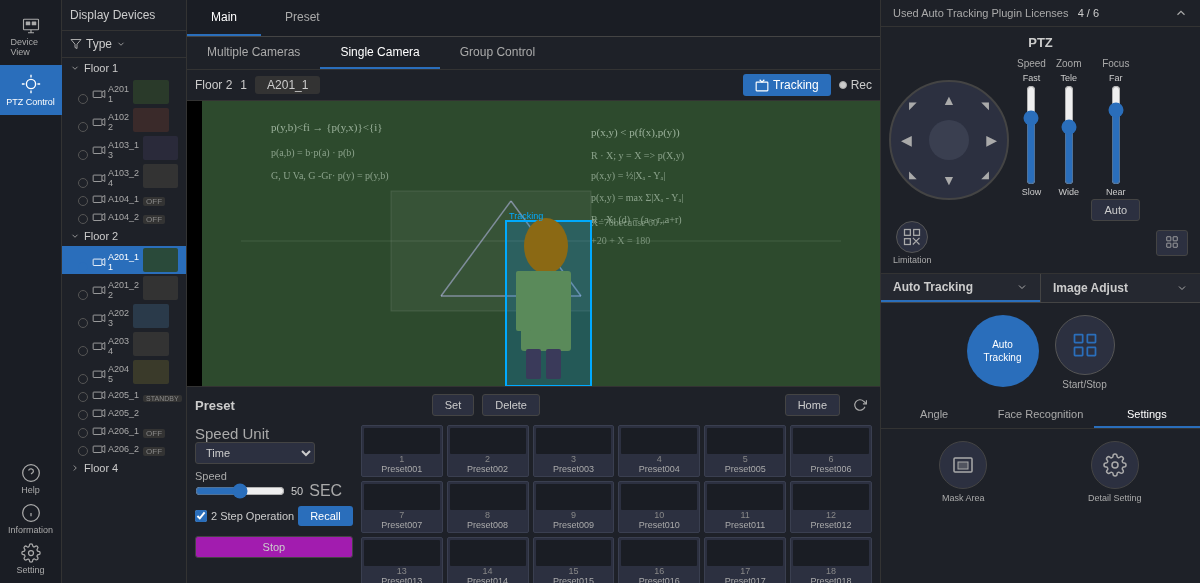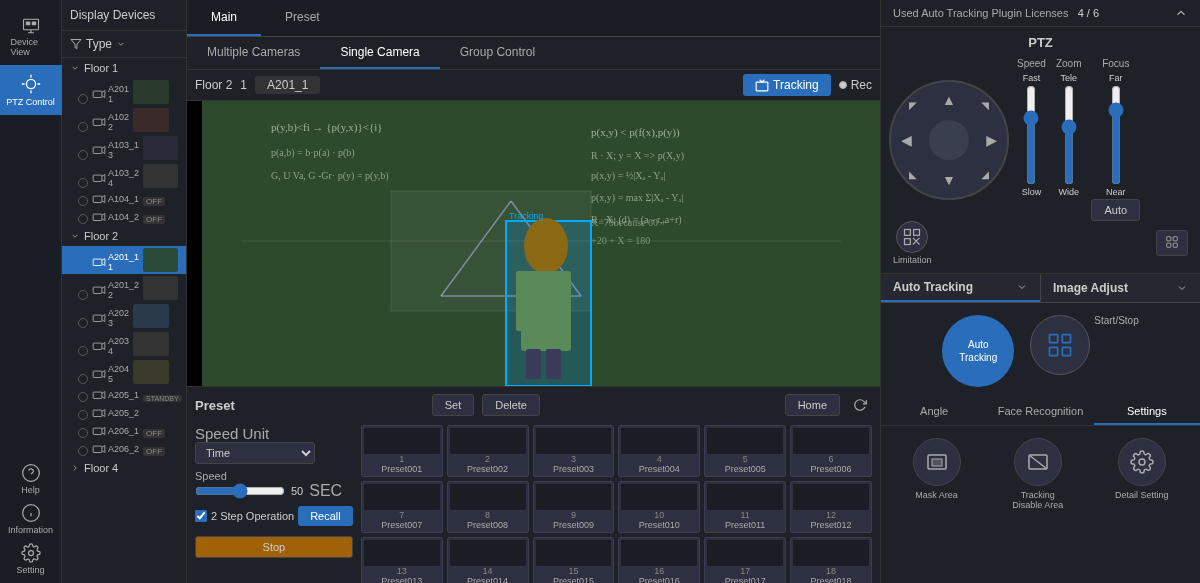--- a/index.html
+++ b/index.html
@@ -64,21 +64,21 @@
     .speed-unit-label { color: #aaa; font-size: 15px; }
     .speed-unit-select { background: #2c3040; border: 1px solid #444; color: #ccc; padding: 3px 6px; border-radius: 3px; font-size: 11px; width: 120px; cursor: pointer; }
     .speed-label { color: #aaa; font-size: 11px; }
     .speed-slider-container { display: flex; align-items: center; gap: 6px; }
     .speed-slider { width: 90px; accent-color: #2a6ebb; }
     .speed-value { color: #ccc; font-size: 11px; }
     .speed-unit-suffix { color: #aaa; font-size: 16px; }
     .step-operation { display: flex; align-items: center; gap: 4px; color: #ccc; font-size: 11px; }
     .step-checkbox { width: 12px; height: 12px; accent-color: #2a6ebb; }
     .recall-btn { padding: 4px 12px; background: #2a6ebb; border: none; border-radius: 3px; color: #fff; cursor: pointer; font-size: 11px; }
-    .stop-btn { padding: 4px 16px; background: #a16207; border: 1px solid #444; border-radius: 3px; color: #ccc; cursor: pointer; font-size: 11px; margin-top: 4px; }
+    .stop-btn { padding: 4px 16px; background: #a21caf; border: 1px solid #444; border-radius: 3px; color: #ccc; cursor: pointer; font-size: 11px; margin-top: 4px; }
     .preset-grid-inner { display: grid; grid-template-columns: repeat(6, 1fr); gap: 4px; }
     .preset-cell { background: #2c3040; border: 1px solid #3a3f50; border-radius: 2px; height: 52px; display: flex; flex-direction: column; align-items: center; justify-content: flex-end; padding: 2px; cursor: pointer; }
     .preset-num { font-size: 9px; color: #888; }
     .preset-name { font-size: 9px; color: #aaa; }
     .preset-thumb { width: 100%; flex: 1; background: #1a1d24; border-radius: 1px; }
 
     
     .right-panel { width: 320px; background: #1e2128; border-left: 1px solid #333; display: flex; flex-direction: column; overflow: hidden; }
     .right-panel-header { display: flex; justify-content: space-between; align-items: center; padding: 6px 12px; border-bottom: 1px solid #333; }
     .license-info { font-size: 11px; color: #aaa; }
@@ -105,21 +105,21 @@
     .snapshot-btn { padding: 4px 8px; background: #2c3040; border: 1px solid #444; border-radius: 3px; color: #ccc; font-size: 11px; cursor: pointer; }
     .limitation-btn { display: flex; flex-direction: column; align-items: center; cursor: pointer; }
     .limitation-icon { width: 32px; height: 32px; border-radius: 50%; background: #2c3040; border: 1px solid #555; display: flex; align-items: center; justify-content: center; }
     .limitation-label { font-size: 9px; color: #aaa; margin-top: 2px; }
     .section-header { display: flex; align-items: center; padding: 6px 12px; background: #252830; cursor: pointer; }
     .section-header-label { flex: 1; color: #ccc; font-size: 12px; font-weight: bold; }
 
     .auto-tracking-content { padding: 12px; display: flex; gap: 16px; justify-content: center; }
     .at-circle { width: 72px; height: 72px; border-radius: 50%; background: #2a6ebb; display: flex; flex-direction: column; align-items: center; justify-content: center; cursor: pointer; }
     .at-circle-label { color: #fff; font-size: 10px; text-align: center; line-height: 1.3; }
-    .at-start-stop { display: flex; align-items: flex-start; gap: 4px; cursor: pointer; }
+    .at-start-stop { display: flex; flex-direction: column; align-items: center; gap: 4px; cursor: pointer; }
     .at-start-icon { width: 60px; height: 60px; border-radius: 50%; background: #2c3040; border: 1px solid #555; display: flex; align-items: center; justify-content: center; }
     .at-start-label { font-size: 10px; color: #aaa; }
 
     
     .tracking-tabs { display: flex; border-bottom: 1px solid #333; }
     .tracking-tab { flex: 1; padding: 6px; text-align: center; font-size: 11px; color: #aaa; cursor: pointer; }
     .tracking-tab.active { color: #fff; border-bottom: 2px solid #2a6ebb; }
 
     
     .settings-icons { display: flex; gap: 8px; padding: 12px; justify-content: space-around; }
@@ -776,29 +776,20 @@
         <svg width="24" height="24" viewBox="0 0 24 24" fill="none" stroke="#aaa" stroke-width="1.5">
           <rect x="3" y="5" width="18" height="14" rx="1"></rect>
           <rect x="7" y="9" width="10" height="7" fill="rgba(170,170,170,0.3)" stroke="#aaa" stroke-width="1"></rect>
         </svg>
       </div>
       <span class="setting-icon-label">Mask Area</span>
     </div>
     <div class="setting-item">
       <div class="setting-icon-circle">
         <svg width="24" height="24" viewBox="0 0 24 24" fill="none" stroke="#aaa" stroke-width="1.5">
-          <rect x="3" y="5" width="18" height="14" rx="1"></rect>
-          <line x1="3" y1="5" x2="21" y2="19" stroke="#aaa" stroke-width="1.5"></line>
-        </svg>
-      </div>
-      <span class="setting-icon-label">Tracking Disable Area</span>
-    </div>
-    <div class="setting-item">
-      <div class="setting-icon-circle">
-        <svg width="24" height="24" viewBox="0 0 24 24" fill="none" stroke="#aaa" stroke-width="1.5">
           <circle cx="12" cy="12" r="3"></circle>
           <path d="M19.4 15a1.65 1.65 0 00.33 1.82l.06.06a2 2 0 010 2.83 2 2 0 01-2.83 0l-.06-.06a1.65 1.65 0 00-1.82-.33 1.65 1.65 0 00-1 1.51V21a2 2 0 01-4 0v-.09A1.65 1.65 0 009 19.4a1.65 1.65 0 00-1.82.33l-.06.06a2 2 0 01-2.83-2.83l.06-.06A1.65 1.65 0 004.68 15a1.65 1.65 0 00-1.51-1H3a2 2 0 010-4h.09A1.65 1.65 0 004.6 9a1.65 1.65 0 00-.33-1.82l-.06-.06a2 2 0 012.83-2.83l.06.06A1.65 1.65 0 009 4.68a1.65 1.65 0 001-1.51V3a2 2 0 014 0v.09a1.65 1.65 0 001 1.51 1.65 1.65 0 001.82-.33l.06-.06a2 2 0 012.83 2.83l-.06.06A1.65 1.65 0 0019.4 9a1.65 1.65 0 001.51 1H21a2 2 0 010 4h-.09a1.65 1.65 0 00-1.51 1z"></path>
         </svg>
       </div>
       <span class="setting-icon-label">Detail Setting</span>
     </div>
   </div>
 
 </div>
 

